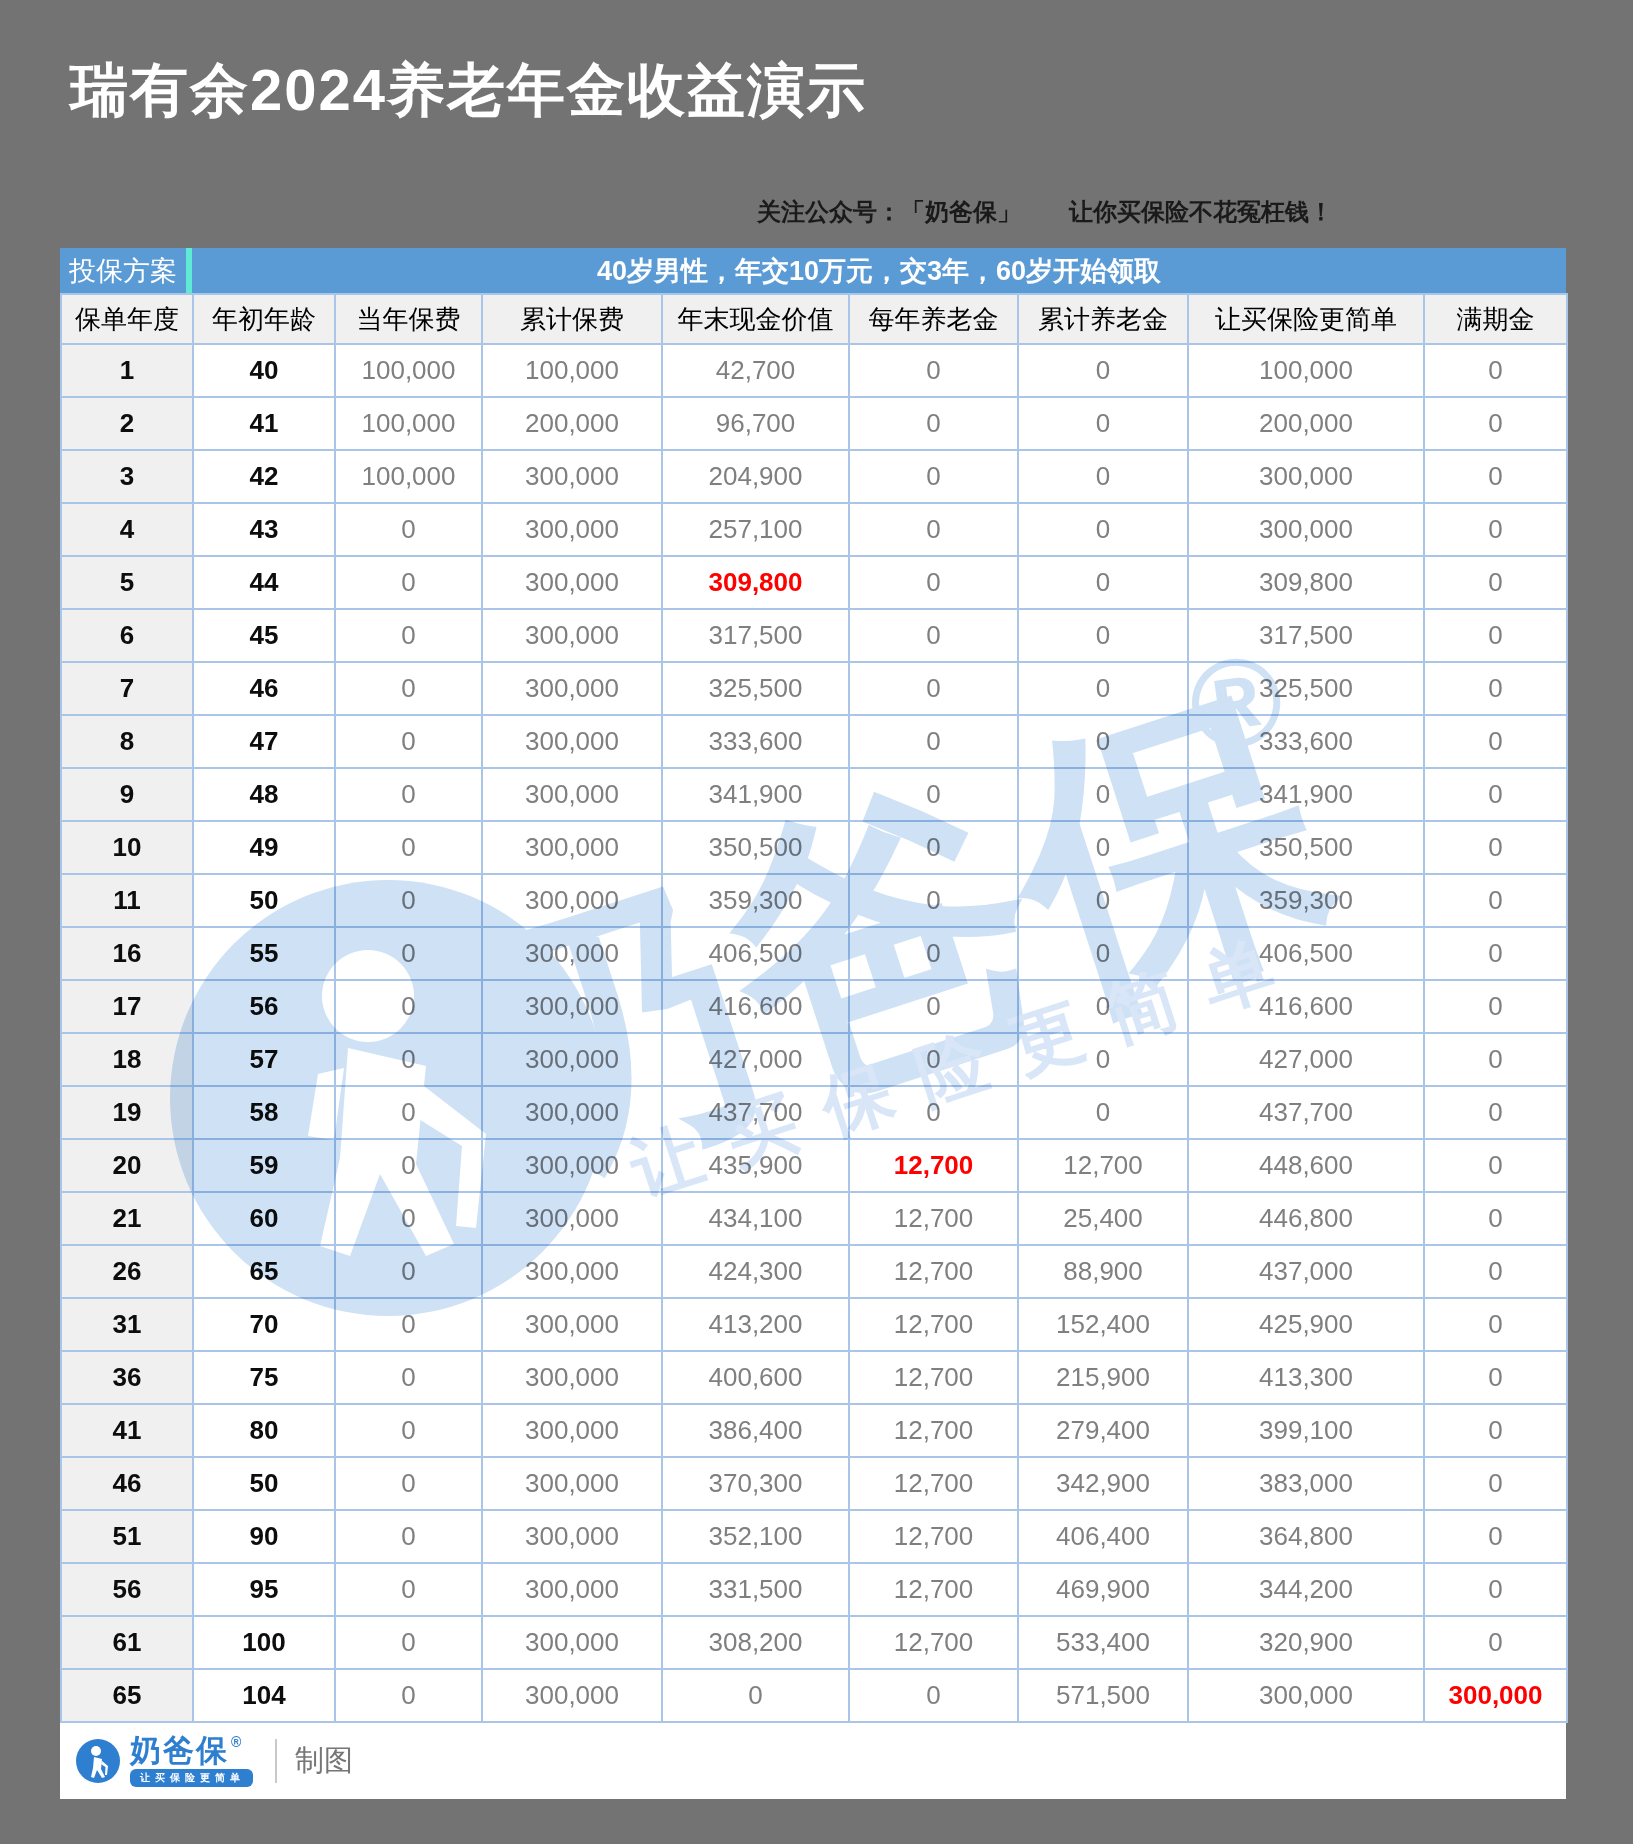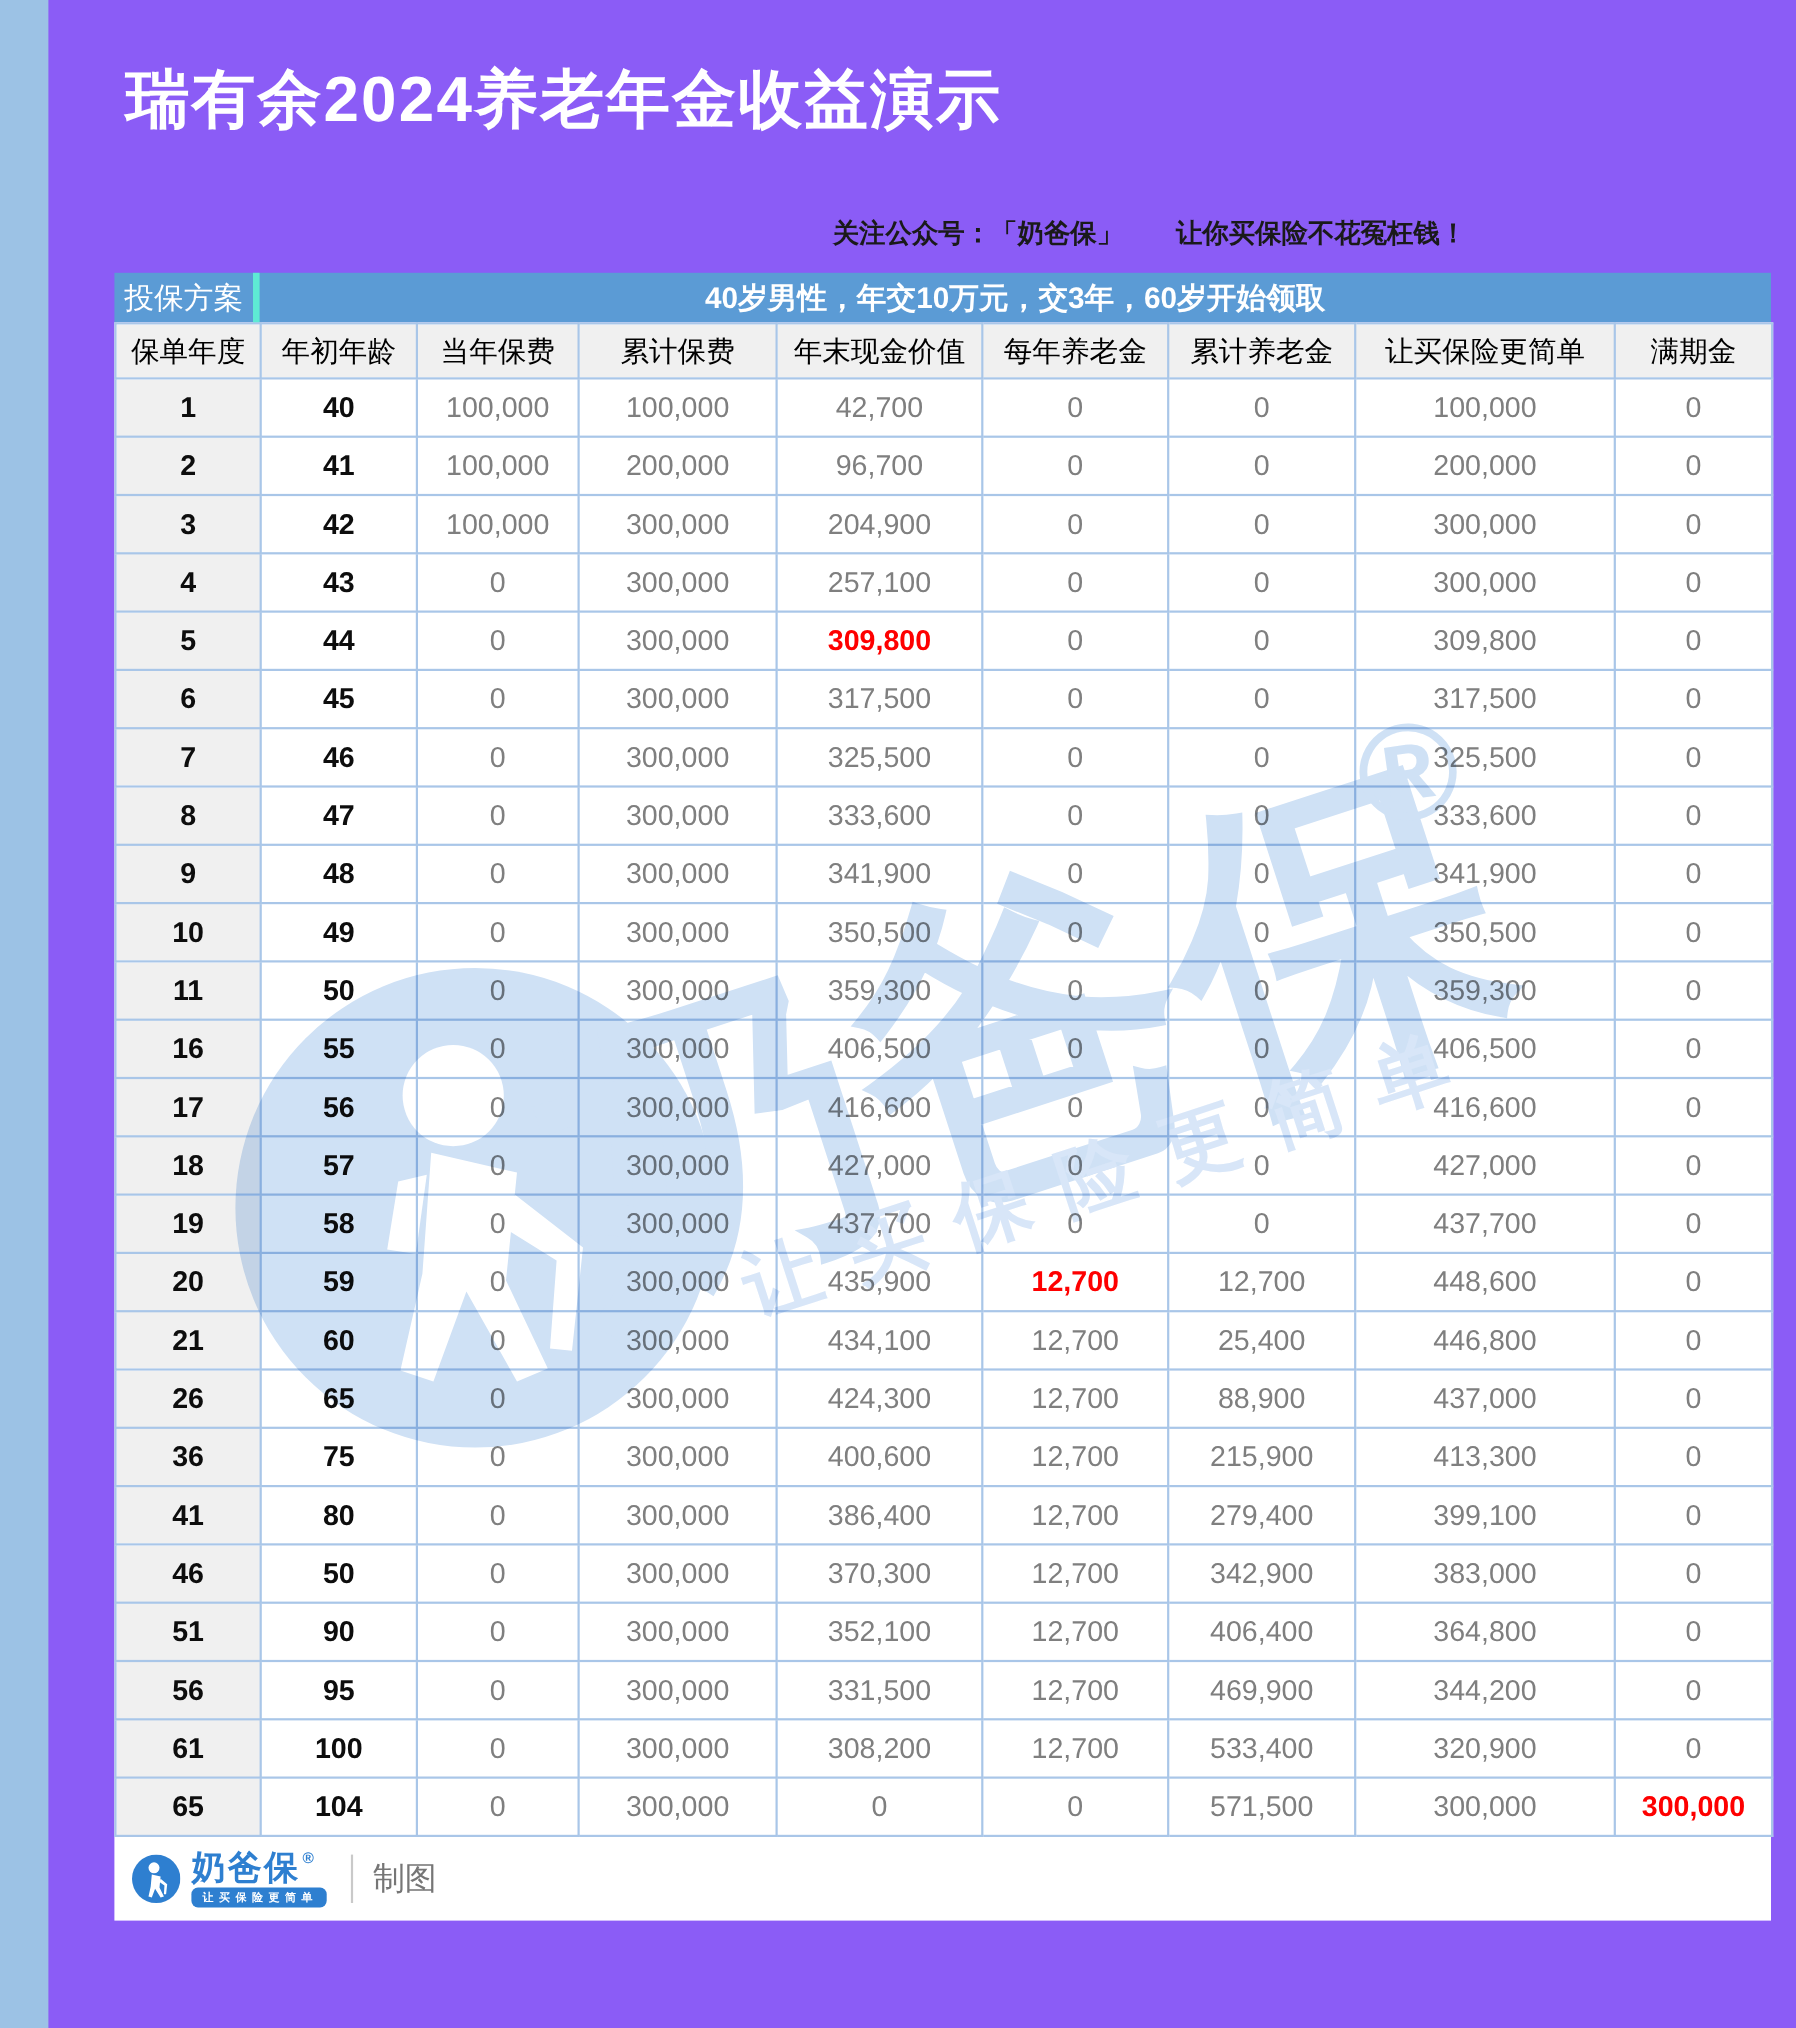--- a/index.html
+++ b/index.html
@@ -3,21 +3,21 @@
 <meta charset="utf-8">
 <style>
   * { margin:0; padding:0; box-sizing:border-box; }
   html,body { width:1633px; height:1844px; }
   body{
     font-family:"Liberation Sans","DejaVu Sans",sans-serif;
     background:#9cc2e5;
     position:relative;
     overflow:hidden;
   }
-  .page{ position:absolute; inset:0; background:#8b5cf6;margin-left:44px; }
+  .page{ position:absolute; inset:0; background:#737373; }
 
   .title{
     position:absolute; left:70px; top:52px;
     font-size:58px; font-weight:800; color:#ffffff;
     letter-spacing:2px; white-space:nowrap;
   }
   .subtitle{
     position:absolute; top:196px; right:300px;
     font-size:24px; font-weight:700; color:#1a1a1a;
     white-space:nowrap;
@@ -332,20 +332,31 @@
             <td class="strong">65</td>
             <td>0</td>
             <td>300,000</td>
             <td>424,300</td>
             <td>12,700</td>
             <td>88,900</td>
             <td>437,000</td>
             <td>0</td>
           </tr>
           <tr>
+            <td class="first strong">31</td>
+            <td class="strong">70</td>
+            <td>0</td>
+            <td>300,000</td>
+            <td>413,200</td>
+            <td>12,700</td>
+            <td>152,400</td>
+            <td>425,900</td>
+            <td>0</td>
+          </tr>
+          <tr>
             <td class="first strong">36</td>
             <td class="strong">75</td>
             <td>0</td>
             <td>300,000</td>
             <td>400,600</td>
             <td>12,700</td>
             <td>215,900</td>
             <td>413,300</td>
             <td>0</td>
           </tr>

